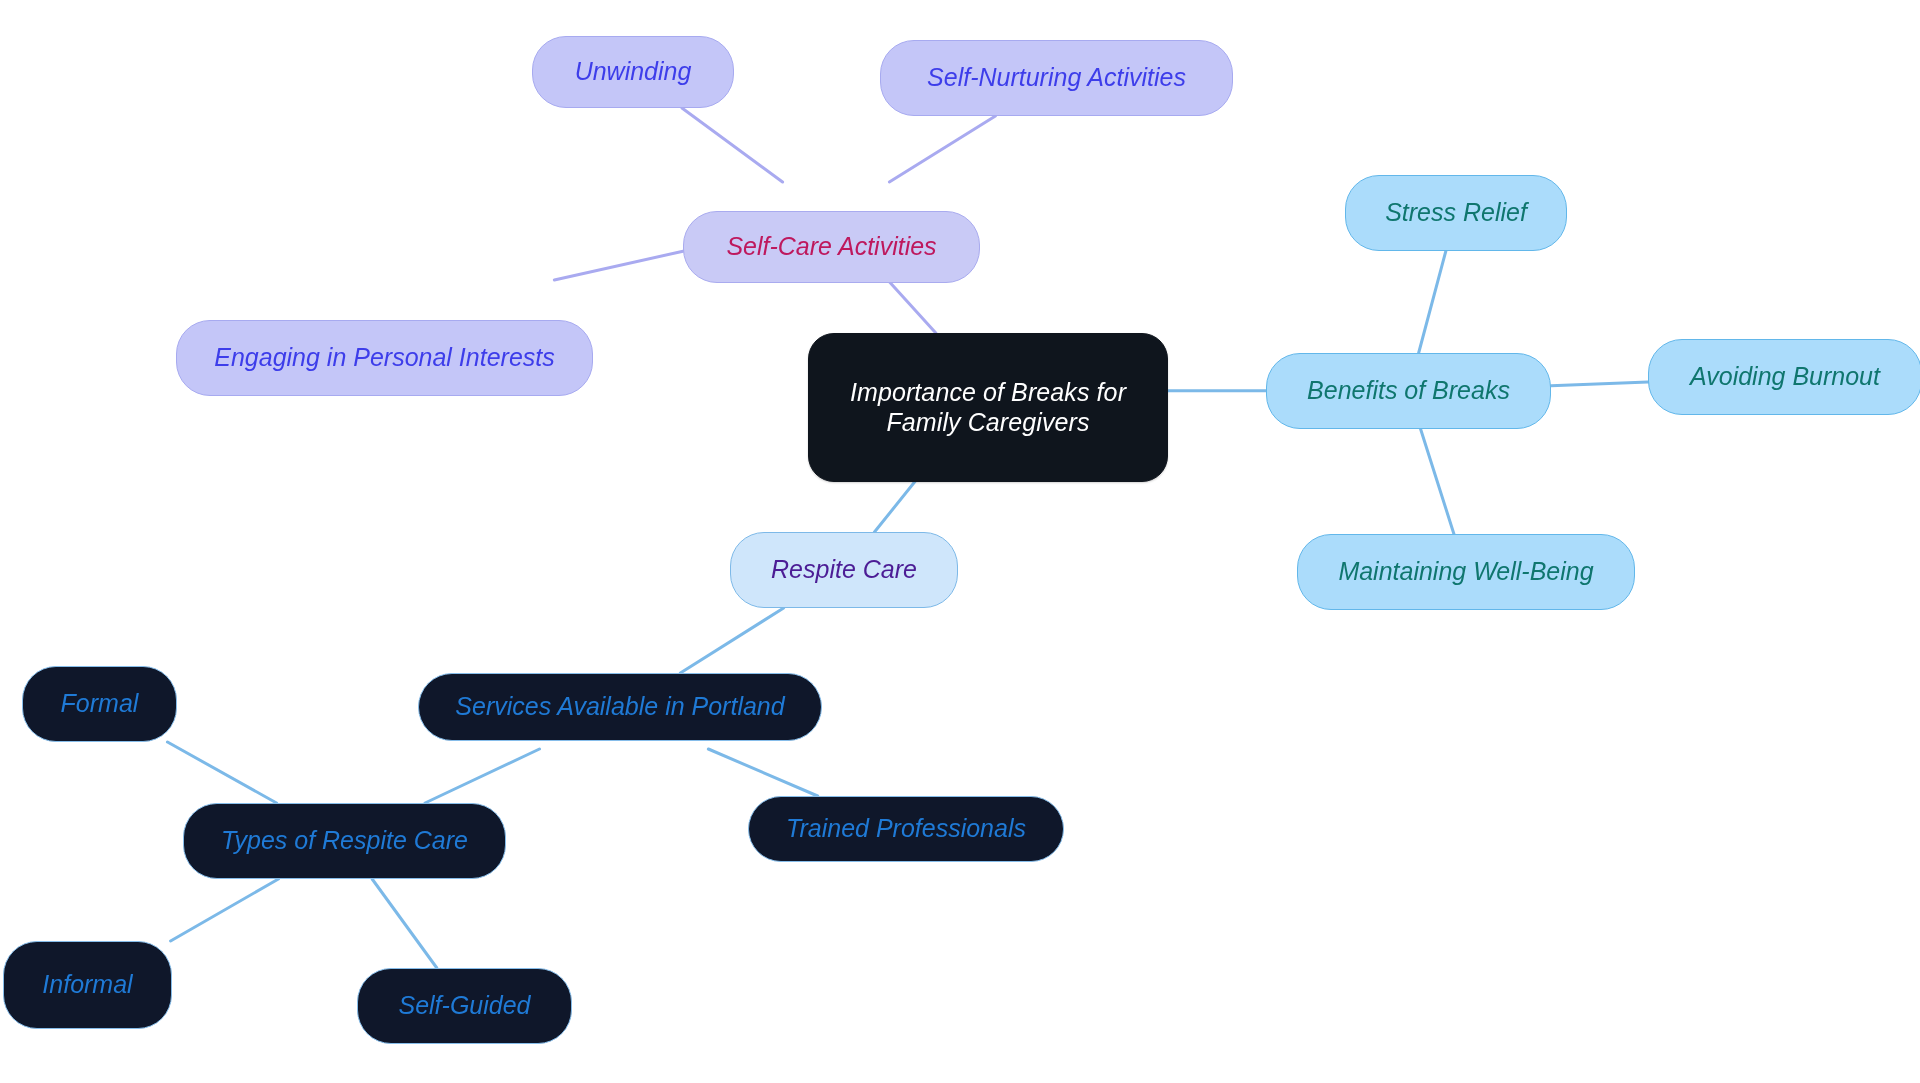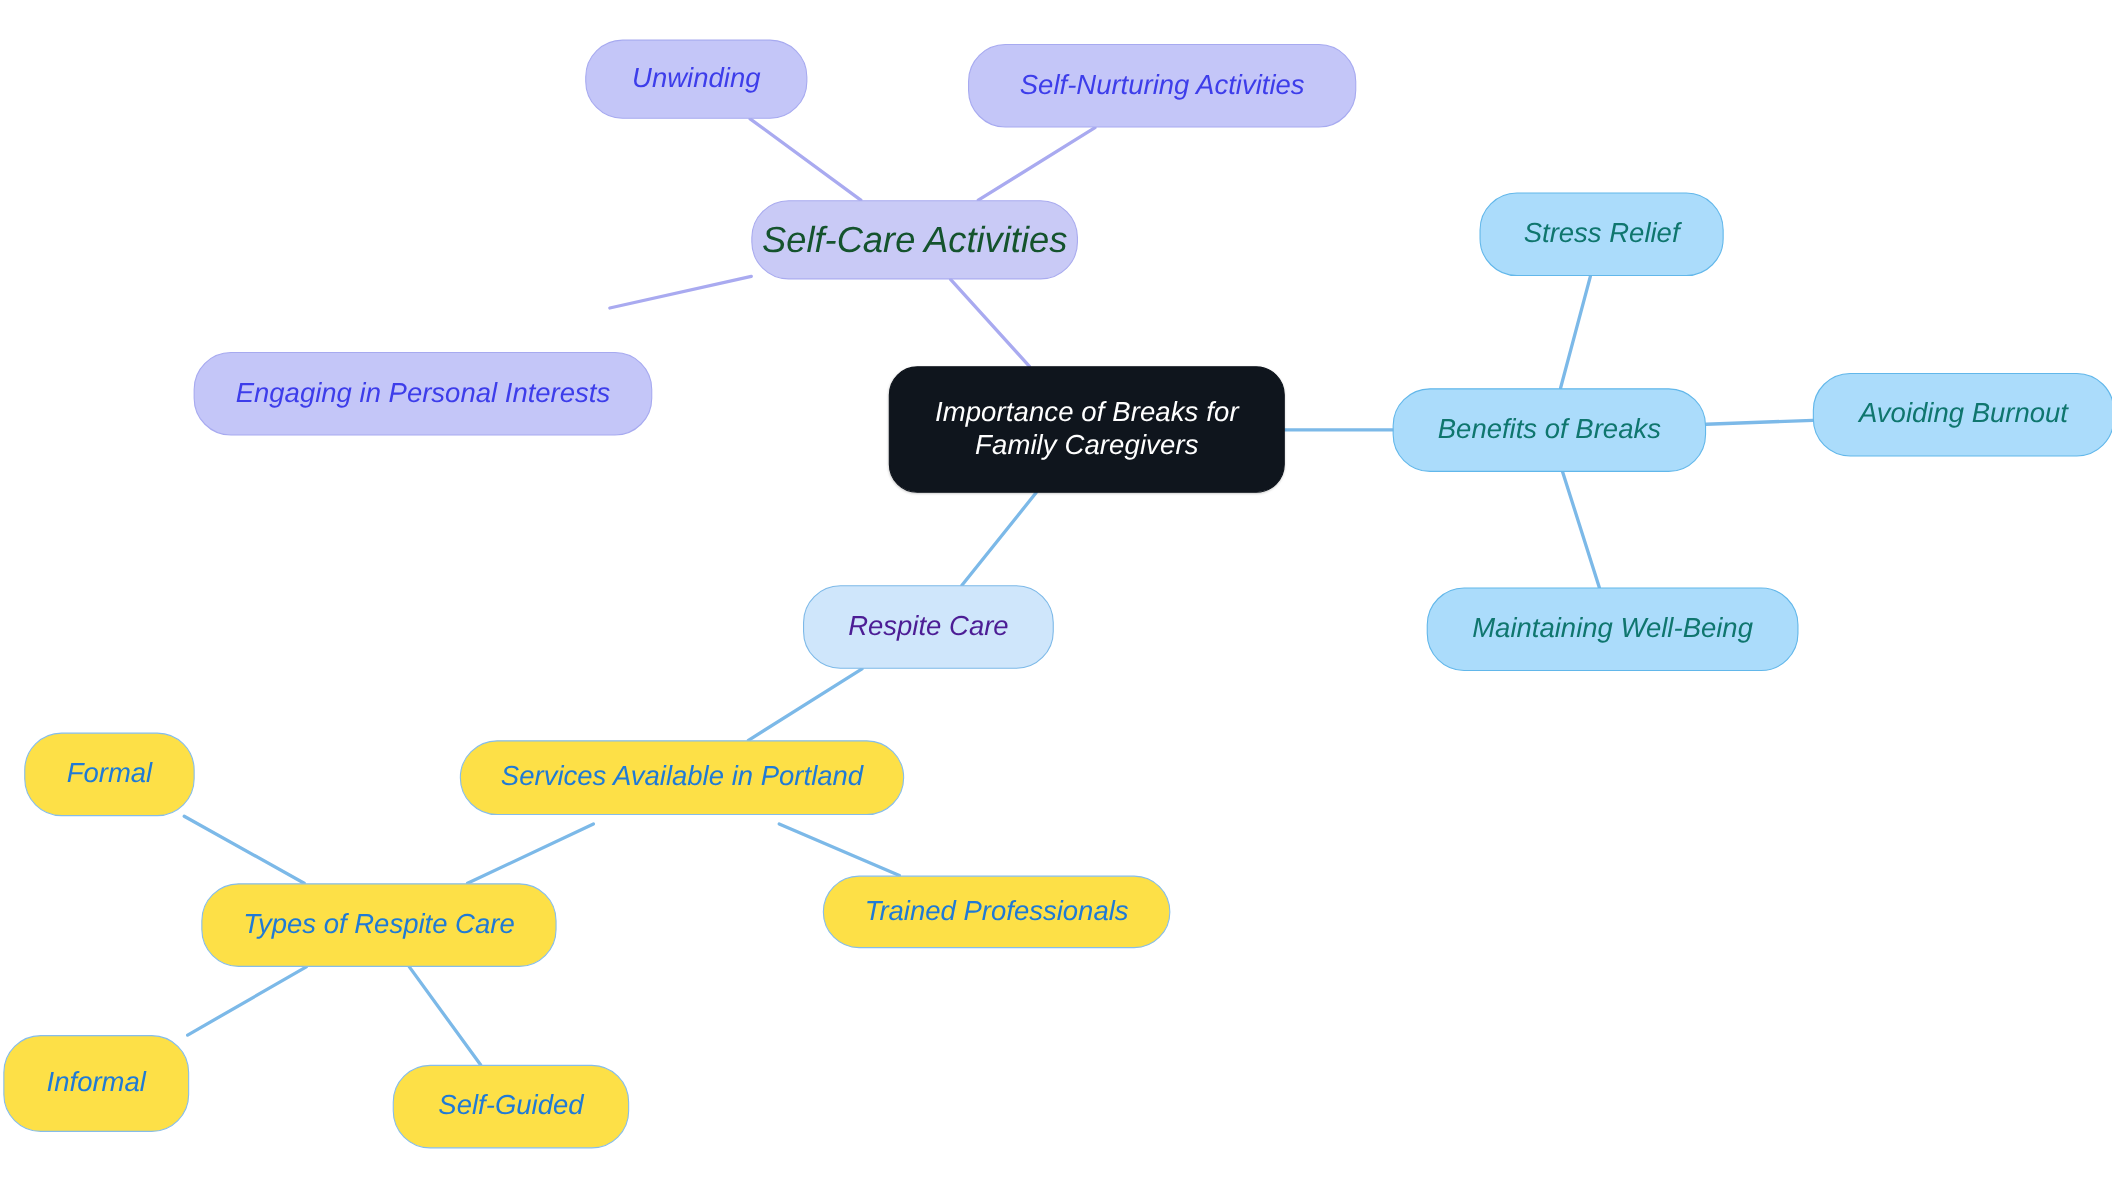--- a/index.html
+++ b/index.html
@@ -45,23 +45,24 @@
     border-color: #0f151d;
     color: #ffffff;
     border-radius: 26px;
     font-size: 25px;
     letter-spacing: 0.1px;
     box-shadow: 0 1px 2px rgba(0,0,0,0.18);
   }
   .node-purple-main {
     background: #c9caf6;
     border-color: #a9abef;
-    color: #14532d;
+    color: #be185d;
     border-radius: 34px;
-    font-size: 33px;
+    font-size: 25px;
+    margin-top: 29px;
   }
   .node-purple-leaf {
     background: #c4c6f8;
     border-color: #a7aaf0;
     color: #3d3dea;
     border-radius: 34px;
     font-size: 25px;
   }
   .node-blue-main {
     background: #abdcfb;
@@ -71,21 +72,21 @@
     font-size: 25px;
   }
   .node-blue-soft {
     background: #cfe6fb;
     border-color: #7db9e8;
     color: #4c1d95;
     border-radius: 34px;
     font-size: 25px;
   }
   .node-blue-pale {
-    background: #fde047;
+    background: #0f172a;
     border-color: #86bdea;
     color: #1f7ad6;
     border-radius: 34px;
     font-size: 25px;
   }
 </style>
 </head>
 <body>
 
 <div id="mindmap-canvas">
@@ -100,21 +101,21 @@
       <line x1="1420.5718232044198" y1="429" x2="1453.9281767955802" y2="534" stroke="#7cb9e8" stroke-width="3" stroke-linecap="round"></line>
       <line x1="941.8718662952647" y1="448" x2="874.4846796657382" y2="532" stroke="#7cb9e8" stroke-width="3" stroke-linecap="round"></line>
       <line x1="783.6312056737588" y1="608" x2="680.3687943262412" y2="673" stroke="#7cb9e8" stroke-width="3" stroke-linecap="round"></line>
       <line x1="539.4692307692308" y1="749" x2="425.03076923076924" y2="803" stroke="#7cb9e8" stroke-width="3" stroke-linecap="round"></line>
       <line x1="708.3577235772358" y1="749" x2="817.6422764227642" y2="796" stroke="#7cb9e8" stroke-width="3" stroke-linecap="round"></line>
       <line x1="276.54379562043795" y1="803" x2="167.45620437956205" y2="742" stroke="#7cb9e8" stroke-width="3" stroke-linecap="round"></line>
       <line x1="278.4130434782609" y1="879" x2="170.58695652173913" y2="941" stroke="#7cb9e8" stroke-width="3" stroke-linecap="round"></line>
       <line x1="372.1363636363636" y1="879" x2="436.8636363636364" y2="968" stroke="#7cb9e8" stroke-width="3" stroke-linecap="round"></line>
     </svg>
   <div id="node-layer">
-      <div class="node node-root" style="left: 808px; top: 333px; width: 360px; height: 115px;">Importance of Breaks for
+      <div class="node node-root" style="left: 808px; top: 333px; width: 360px; height: 149px;">Importance of Breaks for
 Family Caregivers</div>
       <div class="node node-purple-main" style="left: 683px; top: 182px; width: 297px; height: 72px;">Self-Care Activities</div>
       <div class="node node-purple-leaf" style="left: 532px; top: 36px; width: 202px; height: 72px;">Unwinding</div>
       <div class="node node-purple-leaf" style="left: 880px; top: 40px; width: 353px; height: 76px;">Self-Nurturing Activities</div>
       <div class="node node-purple-leaf" style="left: 176px; top: 280px; width: 417px; height: 76px; margin-top: 40px;">Engaging in Personal Interests</div>
       <div class="node node-blue-main" style="left: 1266px; top: 353px; width: 285px; height: 76px;">Benefits of Breaks</div>
       <div class="node node-blue-main" style="left: 1345px; top: 175px; width: 222px; height: 76px;">Stress Relief</div>
       <div class="node node-blue-main" style="left: 1648px; top: 339px; width: 274px; height: 76px;">Avoiding Burnout</div>
       <div class="node node-blue-main" style="left: 1297px; top: 534px; width: 338px; height: 76px;">Maintaining Well-Being</div>
       <div class="node node-blue-soft" style="left: 730px; top: 532px; width: 228px; height: 76px;">Respite Care</div>

